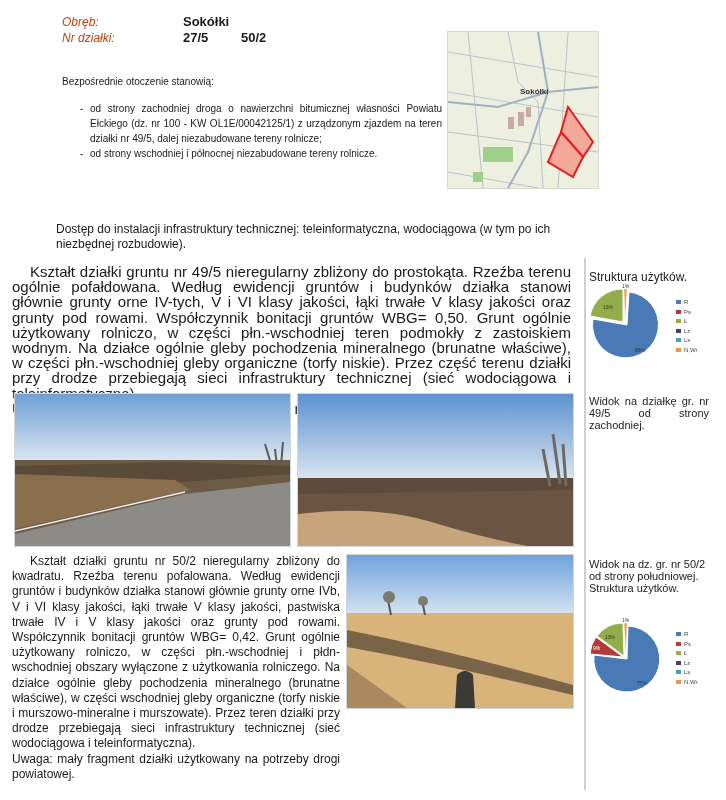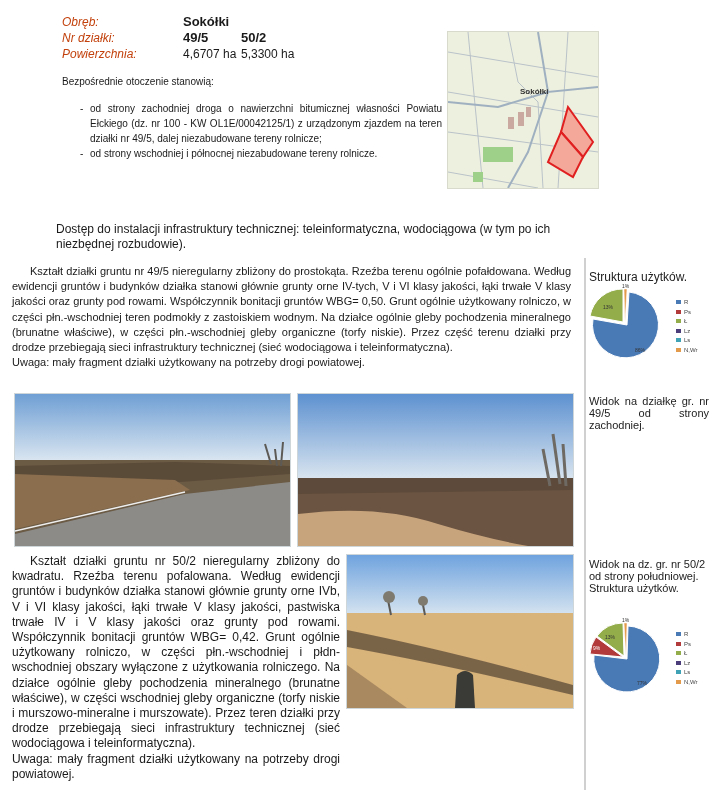--- a/index.html
+++ b/index.html
@@ -15,21 +15,21 @@
   .hdr-title { font-weight:bold; font-size:13px; }
 
   .intro { left:62px; top:74px; width:380px; font-size:10px; line-height:15px; }
   .bul-list { margin:12px 0 0 18px; padding:0; list-style:none; }
   .bul-list li { position:relative; padding-left:10px; text-align:justify; }
   .bul-list li::before { content:"-"; position:absolute; left:0; }
   .access { left:56px; top:222px; width:520px; font-size:12px; line-height:15px; }
 
   .map { left:447px; top:31px; width:150px; height:156px; background:#eef0e2; border:1px solid #d8dacb; overflow:hidden; }
 
-  .para1 { left:12px; top:264px; width:559px; font-size:11px; line-height:15.2px; text-align:justify; }
+  .para1 { left:12px; top:264px; width:559px; font-size:15px; line-height:15.2px; text-align:justify; }
   .para2 { left:12px; top:554px; width:328px; font-size:12px; line-height:15.2px; text-align:justify; }
   .indent { text-indent:18px; }
 
   .vline { left:584px; top:258px; width:2px; height:532px; background:#d0d0d0; }
 
   .side-txt { font-size:11px; line-height:12px; color:#222; text-align:justify; }
   .chart-title { font-size:12px; color:#222; }
 
   .photo { border:1px solid #cfd6da; overflow:hidden; }
   .legend { font-size:6px; line-height:9.5px; color:#444; }
@@ -38,27 +38,22 @@
 </head>
 <body>
 
 <div class="abs hdr-grid">
   <div class="hdr-row">
     <span class="hdr-label">Obręb:</span>
     <span class="hdr-title">Sokółki</span>
   </div>
   <div class="hdr-row">
     <span class="hdr-label">Nr działki:</span>
-    <span class="hdr-v1 bold">49/5</span>
+    <span class="hdr-v1 bold">27/5</span>
     <span class="hdr-v2 bold">50/2</span>
-  </div>
-  <div class="hdr-row">
-    <span class="hdr-label">Powierzchnia:</span>
-    <span class="hdr-v1">4,6707 ha</span>
-    <span class="hdr-v2">5,3300 ha</span>
   </div>
 </div>
 
 <div class="abs intro">
   <div>Bezpośrednie otoczenie stanowią:</div>
   <ul class="bul-list">
     <li>od strony zachodniej droga o nawierzchni bitumicznej własności Powiatu Ełckiego (dz. nr 100 - KW OL1E/00042125/1) z urządzonym zjazdem na teren działki nr 49/5, dalej niezabudowane tereny rolnicze;</li>
     <li style="white-space:nowrap">od strony wschodniej i północnej niezabudowane tereny rolnicze.</li>
   </ul>
 </div>

